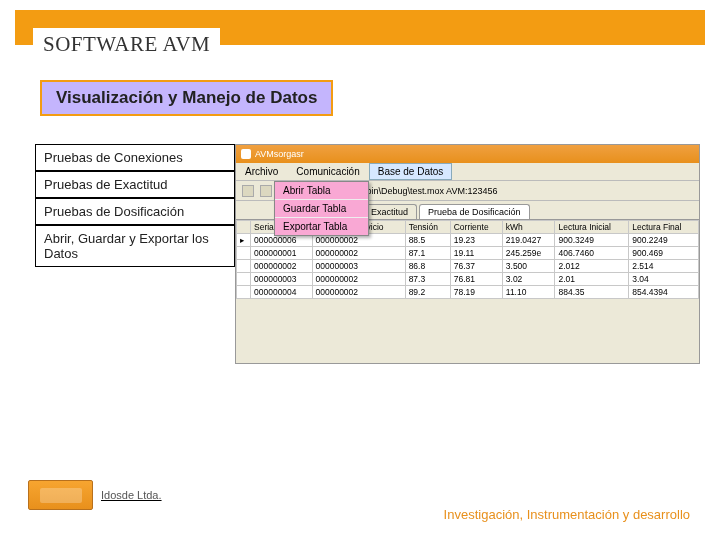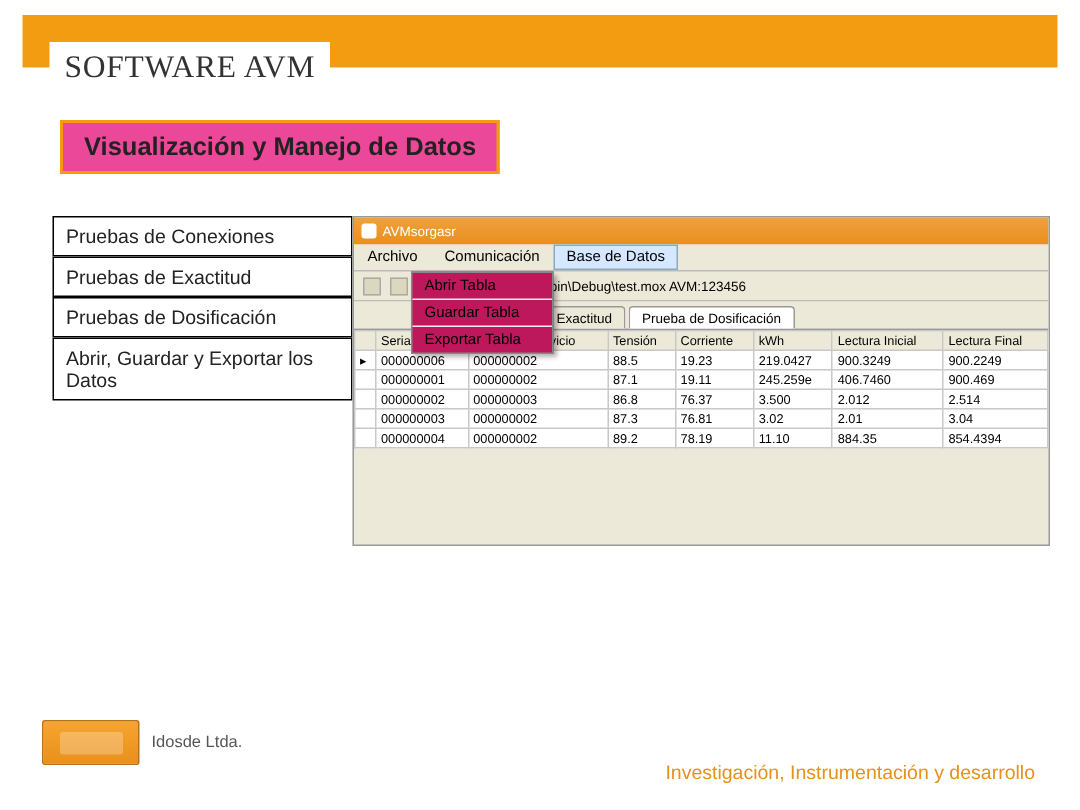--- a/index.html
+++ b/index.html
@@ -1,48 +1,48 @@
 <!DOCTYPE html>
 <html><head>
 <meta charset="utf-8">
 <style>
   * { box-sizing: border-box; margin: 0; padding: 0; }
   body { width: 720px; height: 540px; font-family: Arial, sans-serif; background: #fff; overflow: hidden; }
 
   .header-bar { background: #f39c12; height: 35px; margin: 10px 15px 0 15px; position: relative; font-family: Liberation Serif, serif; }
   .header-title { position: absolute; left: 18px; top: 18px; background: #fff; padding: 4px 10px; font-size: 21px; font-weight: normal; color: #333; letter-spacing: 0.5px; }
 
-  .subtitle-box { margin: 35px 0 0 40px; border: 2px solid #f39c12; background: #ec4899; display: inline-block; padding: 6px 14px; }
+  .subtitle-box { margin: 35px 0 0 40px; border: 2px solid #f39c12; background: #c4b5fd; display: inline-block; padding: 6px 14px; }
   .subtitle-text { font-size: 17px; font-weight: bold; color: #222; }
 
   .content-row { display: flex; margin-top: 28px; }
 
   .sidebar { width: 235px; padding-left: 35px; }
   .nav-box { border: 1px solid #000; background: #fff; padding: 5px 8px; font-size: 13px; color: #222; }
 
   .app-window { flex: 1; margin-right: 20px; border: 1px solid #999; background: #ece9d8; font-size: 9px; height: 220px; overflow: hidden; }
   .titlebar { background: linear-gradient(#f0a040,#e8901c); color:#fff; padding:2px 5px; display:flex; align-items:center; gap:4px; height:18px; }
   .titlebar .tb-icon { width:10px; height:10px; background:#fff; border-radius:2px; }
   .menubar { background:#ece9d8; display:flex; gap:0; border-bottom:1px solid #bbb; height:18px; align-items:stretch; }
   .menu-item { padding:2px 8px; font-size:10px; border:1px solid transparent; }
   .menu-item.hover { background:#d6e8ff; border:1px solid #8ab; }
-  .dropdown { position:absolute; background:#be185d; border:1px solid #888; box-shadow:2px 2px 3px rgba(0,0,0,0.3); width:95px; margin-top:0; }
+  .dropdown { position:absolute; background:#f9a8d4; border:1px solid #888; box-shadow:2px 2px 3px rgba(0,0,0,0.3); width:95px; margin-top:0; }
   .dropdown-item { padding:3px 8px; font-size:10px; border-bottom:1px solid #eee; }
   .dropdown-item:last-child{border:none;}
   .toolbar { background:#ece9d8; height:20px; display:flex; align-items:center; padding:0 6px; gap:6px; border-bottom:1px solid #bbb; }
   .toolbar .tb-icon{width:12px;height:12px;background:#dcd8c0;border:1px solid #aaa;}
   .tabstrip { display:flex; gap:2px; padding:3px 4px 0 4px; background:#ece9d8; }
   .tab { background:#fff; border:1px solid #999; border-bottom:none; padding:2px 8px; font-size:9px; border-radius:3px 3px 0 0; }
   .tab.inactive{ background:#ece9d8; }
   .data-area { background:#fff; border-top:1px solid #999; padding:0; }
   table.grid { border-collapse:collapse; width:100%; font-size:8.5px; }
   table.grid th, table.grid td { border:1px solid #c8c8c8; padding:1px 3px; text-align:left; white-space:nowrap; }
   table.grid th { background:#ece9d8; font-weight:normal; }
 
-  .footer { position:absolute; bottom:30px; left:0; width:720px; }
+  .footer { position:absolute; bottom:30px; left:0; width:720px;text-decoration:underline; }
   .logo-area { display:flex; align-items:center; gap:8px; margin-left:28px; }
   .logo-box { width:65px; height:30px; background:linear-gradient(#f7a530,#e8901c); border:1px solid #b8701c; border-radius:2px; display:flex; align-items:center; justify-content:center; }
   .logo-inner { width:42px;height:15px;background:#fff;opacity:.25;border-radius:2px; }
   .company { font-family: Verdana, sans-serif; font-size:11px; color:#555; }
   .tagline { position:absolute; right:30px; bottom:-12px; font-family: Verdana, sans-serif; font-size:13px; color:#e8901c; }
 
   .dd-wrap{position:relative;}
 </style>
 </head>
 <body>

